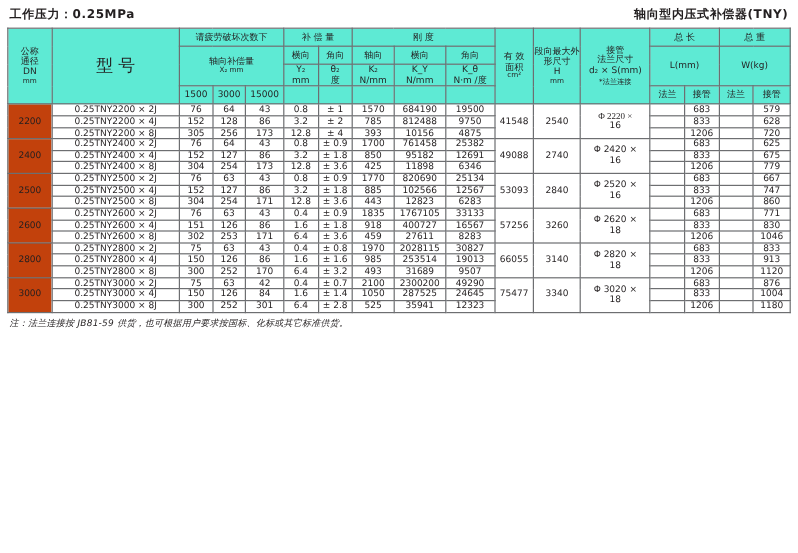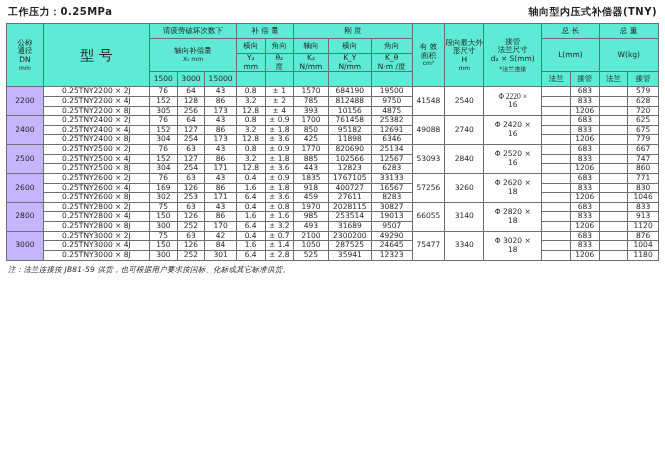--- a/index.html
+++ b/index.html
@@ -32,21 +32,21 @@
     font-size:7.5px;
     line-height:1.15;
     padding:0;
   }
   thead td{background:#f2cfe0;height:14px;}
   .hcell{padding:1px 1px;}
   .pink{background:#5eead4;}
   .white{background:#ffffff;}
 
   td.model{text-align:left;padding-left:8px;font-size:7.5px;white-space:nowrap;}
-  td.dn{background:#c4b5fd;font-size:9px;font-weight:normal;}
+  td.dn{background:#c2410c;font-size:9px;font-weight:normal;}
   .tiny{font-size:6px;}
   .note{
     margin-top:4px;
     padding-left:2px;
     font-size:7.5px;
     letter-spacing:0.2px;
     font-style:italic;
   }
   .vstack span{display:block;}
   .flangecell{font-size:7px;line-height:1.2;}
@@ -337,21 +337,21 @@
             <span style="display: block;">Φ 2620 ×</span>
             <span style="display: block;">18</span>
           </td>
           <td class=" white"></td>
           <td class=" white">683</td>
           <td class=" white"></td>
           <td class=" white">771</td>
         </tr>
         <tr>
           <td class="model white">0.25TNY2600 × 4J</td>
-          <td class=" white">169</td>
+          <td class=" white">151</td>
           <td class=" white">126</td>
           <td class=" white">86</td>
           <td class=" white">1.6</td>
           <td class=" white">± 1.8</td>
           <td class=" white">918</td>
           <td class=" white">400727</td>
           <td class=" white">16567</td>
           <td class=" white"></td>
           <td class=" white">833</td>
           <td class=" white"></td>

